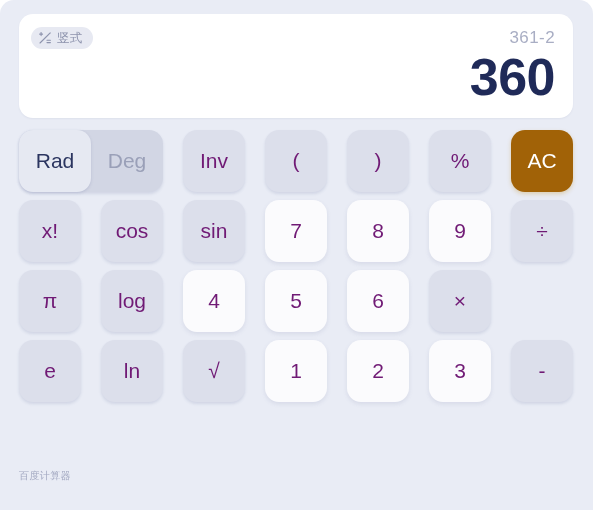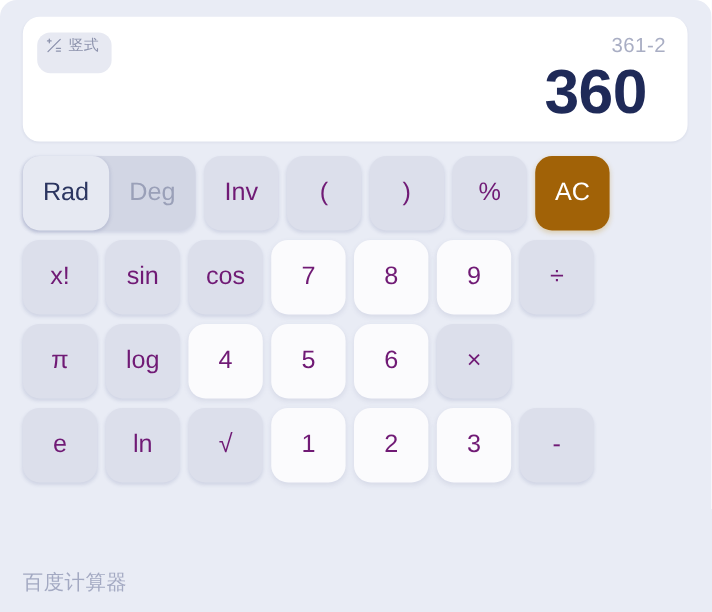--- a/index.html
+++ b/index.html
@@ -30,21 +30,21 @@
     background: #ffffff;
     border-radius: 14px;
     box-sizing: border-box;
     box-shadow: 0 1px 2px rgba(70,80,130,0.07);
   }
   .mode-badge {
     position: absolute;
     left: 12px;
     top: 13px;
     height: 22px;
-    padding: 0 10px 12px 7px;
+    padding: 0 10px 0 7px;
     display: flex;
     align-items: center;
     gap: 5px;
     background: #e7e9f2;
     border-radius: 11px;
     cursor: pointer;
   }
   .mode-badge .badge-icon {
     display: block;
     width: 14px;
@@ -61,40 +61,40 @@
     position: absolute;
     right: 18px;
     top: 14px;
     font-size: 17px;
     color: #a9aec4;
     letter-spacing: 0.4px;
     text-align: right;
   }
   .result {
     position: absolute;
-    right: 34px;
+    right: 18px;
     top: 36px;
     font-size: 52px;
     font-weight: bold;
     color: #1f2a58;
     letter-spacing: -0.5px;
     text-align: right;
     line-height: 1.05;
   }
 
   
   .keypad {
     position: absolute;
     left: 19px;
     top: 130px;
     width: 555px;
   }
   .key-row {
     display: flex;
-    gap: 7px;
+    gap: 20px;
     margin-bottom: 8px;
     height: 62px;
   }
   .key {
     width: 62px;
     height: 62px;
     flex: none;
     border: none;
     border-radius: 14px;
     background: #dcdfeb;
@@ -159,22 +159,22 @@
   .toggle-opt.selected {
     background: #e6e9f2;
     color: #2b3560;
     box-shadow: 0 1px 3px rgba(90,100,150,0.22);
   }
 
   
   .footer {
     position: absolute;
     left: 19px;
-    bottom: 13px;
-    font-size: 17px;
+    bottom: 27px;
+    font-size: 10px;
     color: #a3a9c2;
     letter-spacing: 0.4px;
   }
 </style>
 </head>
 <body>
 
 <div class="calculator">
 
   <div class="display-card">
@@ -205,22 +205,22 @@
       </div>
       <button class="key">Inv</button>
       <button class="key">(</button>
       <button class="key">)</button>
       <button class="key">%</button>
       <button class="key accent-ac">AC</button>
     </div>
 
     <div class="key-row">
       <button class="key">x!</button>
+      <button class="key">cos</button>
       <button class="key">sin</button>
-      <button class="key">cos</button>
       <button class="key num">7</button>
       <button class="key num">8</button>
       <button class="key num">9</button>
       <button class="key">÷</button>
     </div>
 
     <div class="key-row">
       <button class="key">π</button>
       <button class="key">log</button>
       <button class="key num">4</button>

